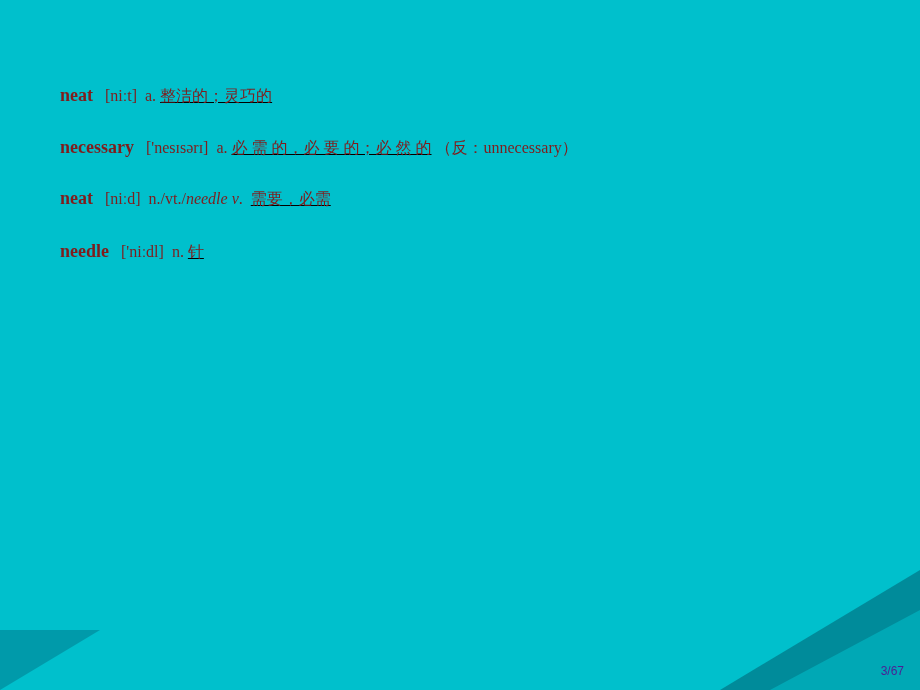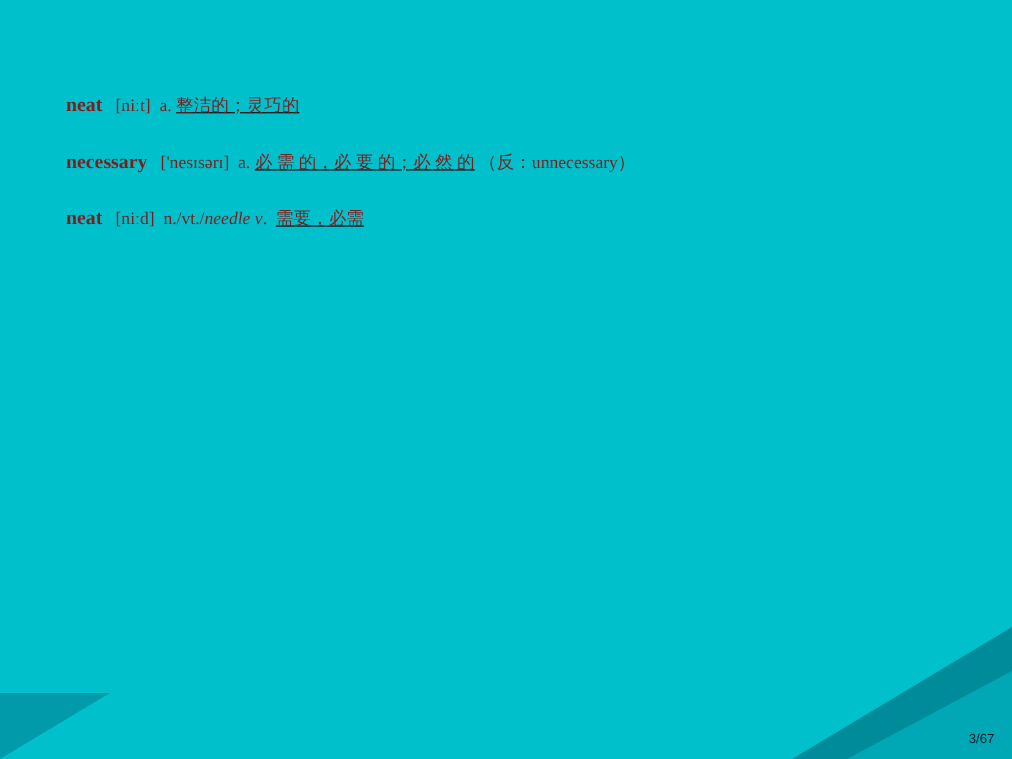--- a/index.html
+++ b/index.html
@@ -98,21 +98,21 @@
 
     .entry-necessary {
       line-height: 1.6;
     }
 
     .page-num {
       position: absolute;
       bottom: 12px;
       right: 16px;
       font-size: 12px;
-      color: #0f172a;
+      color: #4c1d95;
       font-family: Arial, sans-serif;
     }
   </style>
 </head>
 <body>
 
 <div class="slide-bg">
 
   <div class="triangle-container">
     <div class="triangle-dark"></div>
@@ -140,18 +140,24 @@
 
 
     <div class="entry">
       <span class="word">neat</span>
       <span class="phonetic">[niːd]</span>
       <span class="definition">n./vt./<em>needle v</em>.</span>
       <span style="margin-right:4px;"> </span>
       <span class="definition definition-cn">需要，必需</span>
     </div>
 
+    <div class="entry">
+      <span class="word">needle</span>
+      <span class="phonetic">['niːdl]</span>
+      <span class="definition">n.</span>
+      <span class="definition definition-cn">针</span>
+    </div>
 
   </div>
 
   <div class="page-num">3/67</div>
 
 </div>
 
 </body></html>

